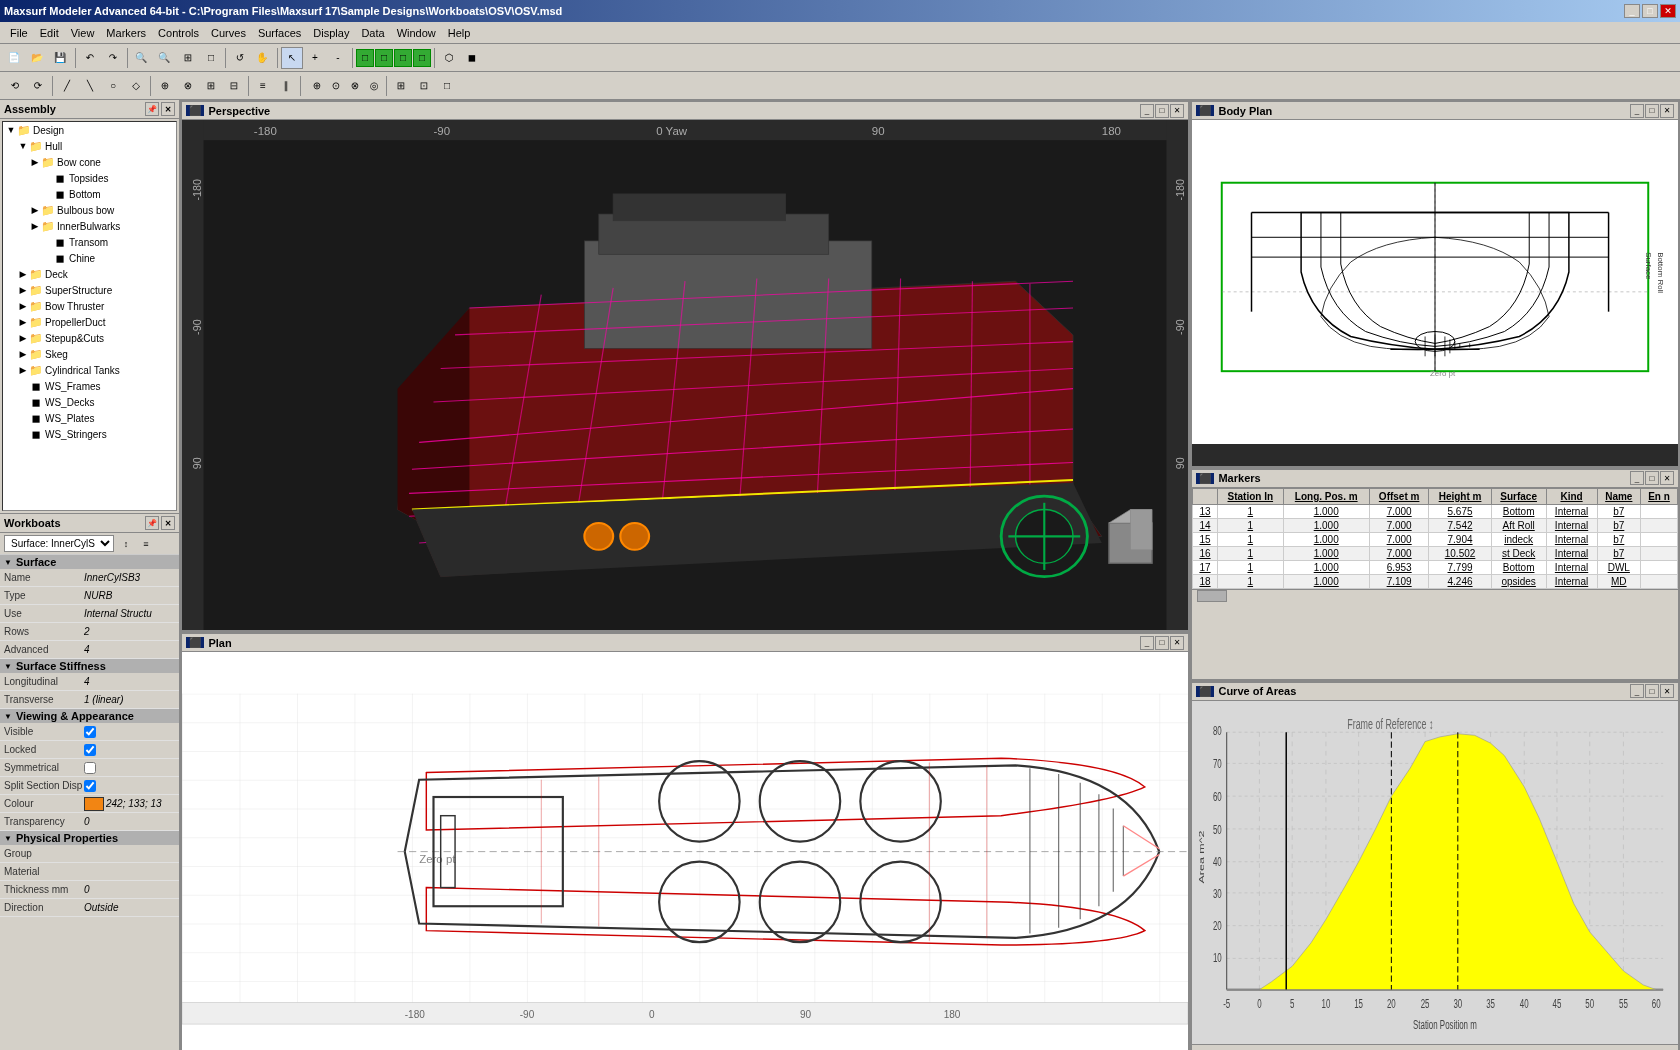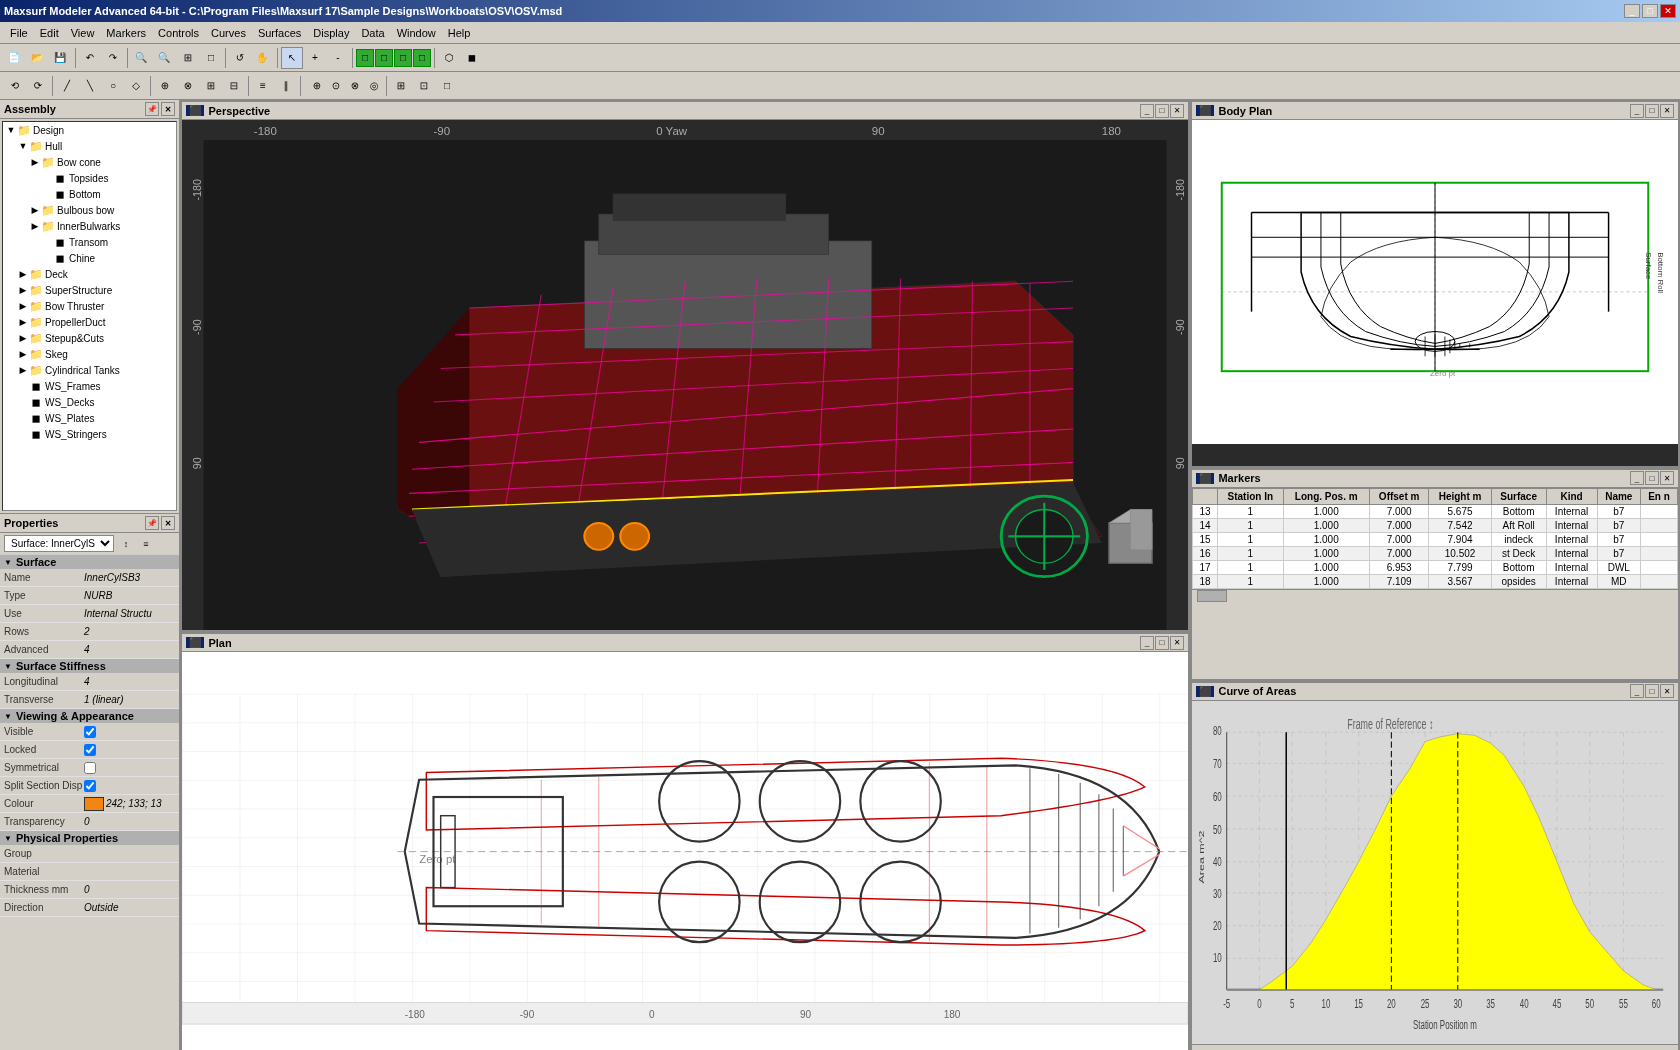--- a/index.html
+++ b/index.html
@@ -284,21 +284,21 @@
 
         <div class="tree-item" style="padding-left:26px;">
           <span class="tree-icon">◼</span>
           <span class="tree-label">WS_Stringers</span>
         </div>
       </div>
     </div>
 
     <div class="properties-panel">
       <div class="prop-panel-header">
-        <span>Properties</span>
+        <span>Workboats</span>
         <div class="panel-controls">
           <div class="panel-ctrl-btn">📌</div>
           <div class="panel-ctrl-btn">✕</div>
         </div>
       </div>
 
       <div style="padding: 2px 4px; background: #d4d0c8; border-bottom: 1px solid #ccc; display:flex; gap:4px; align-items:center;">
         <select class="prop-dropdown">
           <option>Surface: InnerCylSB3</option>
         </select>
@@ -638,21 +638,21 @@
             <div class="viewport-title">
               <span style="background:#0a246a;color:white;padding:0 3px;font-size:10px;">⬛</span>
               <span>Markers</span>
             </div>
             <div class="vp-btns">
               <div class="vp-btn">_</div>
               <div class="vp-btn">□</div>
               <div class="vp-btn">✕</div>
             </div>
           </div>
-          <div style="overflow-y: auto; height: calc(100% - 18px); overflow-x:hidden;">
+          <div style="overflow-y: auto; height: calc(100% - 18px); overflow-x:hidden;text-decoration:underline;">
             <table class="markers-table" style="width:100%; font-size:10px;">
               <thead>
                 <tr>
                   <th style="width:25px;"></th>
                   <th>Station In</th>
                   <th>Long. Pos. m</th>
                   <th>Offset m</th>
                   <th>Height m</th>
                   <th>Surface</th>
                   <th>Kind</th>
@@ -714,21 +714,21 @@
                   <td>Bottom</td>
                   <td>Internal</td>
                   <td>DWL</td>
                   <td></td>
                 </tr>
                 <tr>
                   <td>18</td>
                   <td>1</td>
                   <td>1.000</td>
                   <td>7.109</td>
-                  <td>3.567</td>
+                  <td>4.246</td>
                   <td>opsides</td>
                   <td>Internal</td>
                   <td>MD</td>
                   <td></td>
                 </tr>
               </tbody>
             </table>
 
             <div style="height:14px;background:#d4d0c8;border-top:1px solid #888;display:flex;align-items:center;">
               <div style="width:30px;height:12px;background:#b0b0b0;border:1px solid #888;margin-left:5px;"></div>

